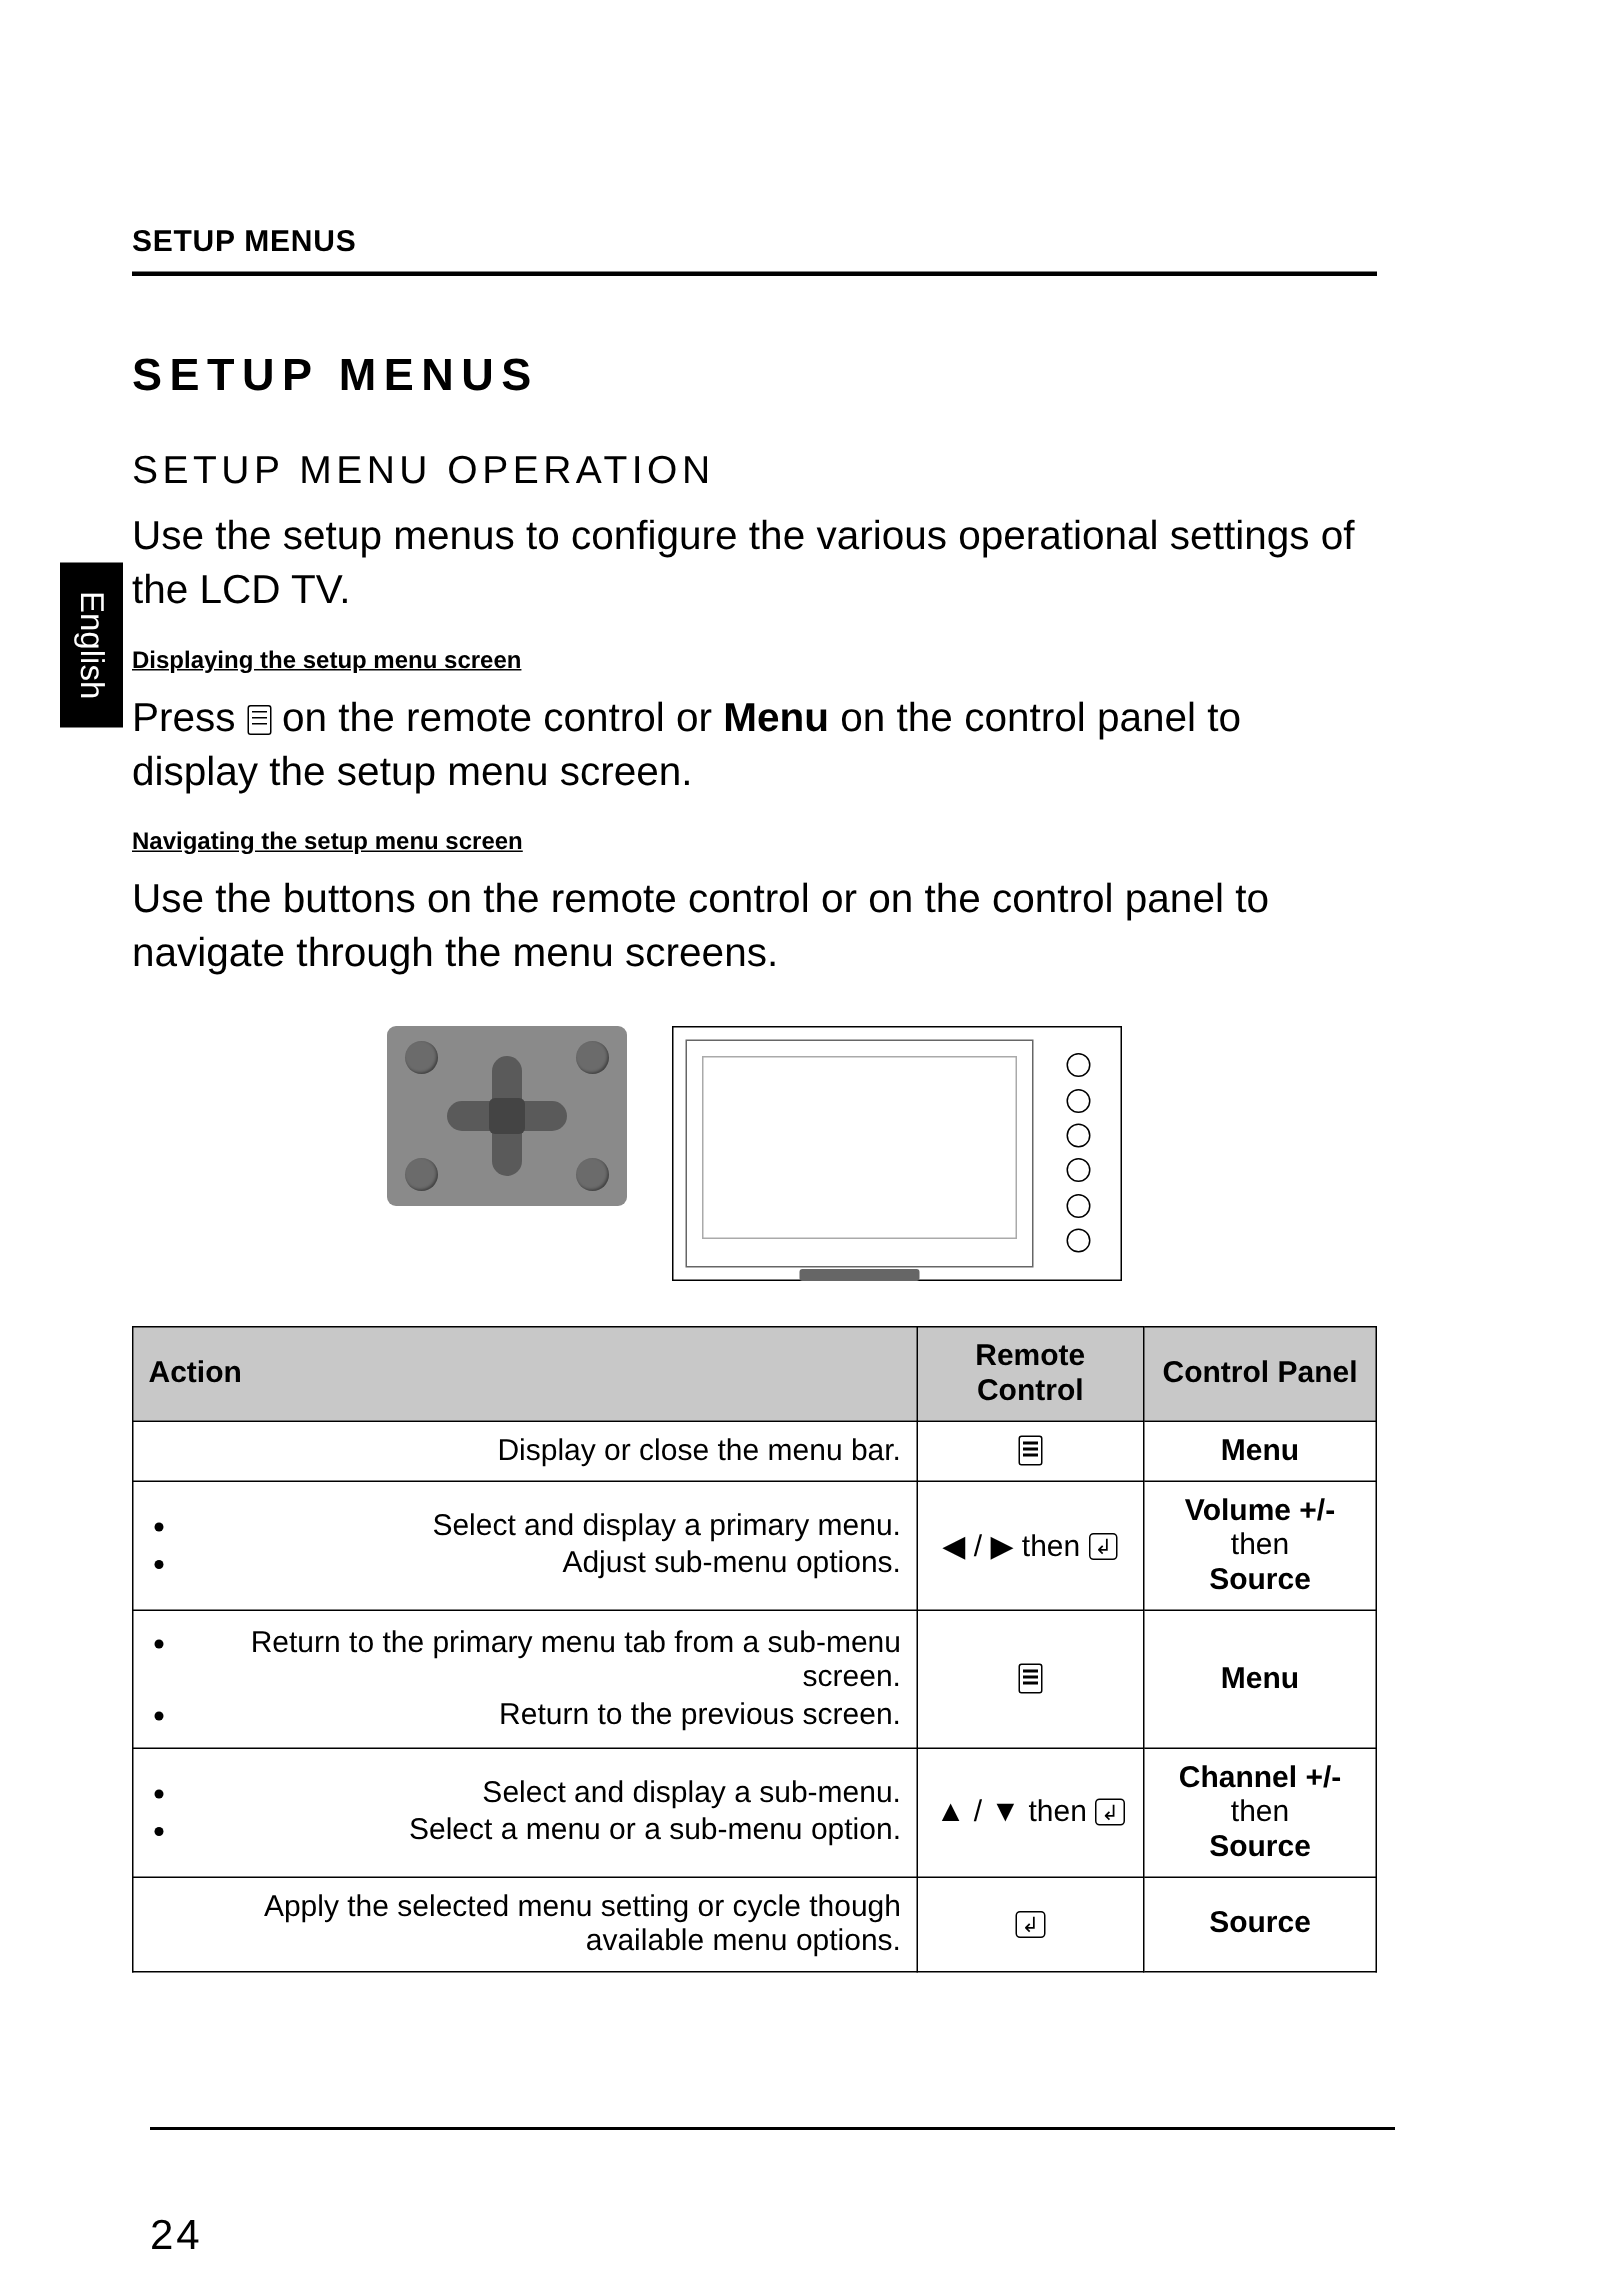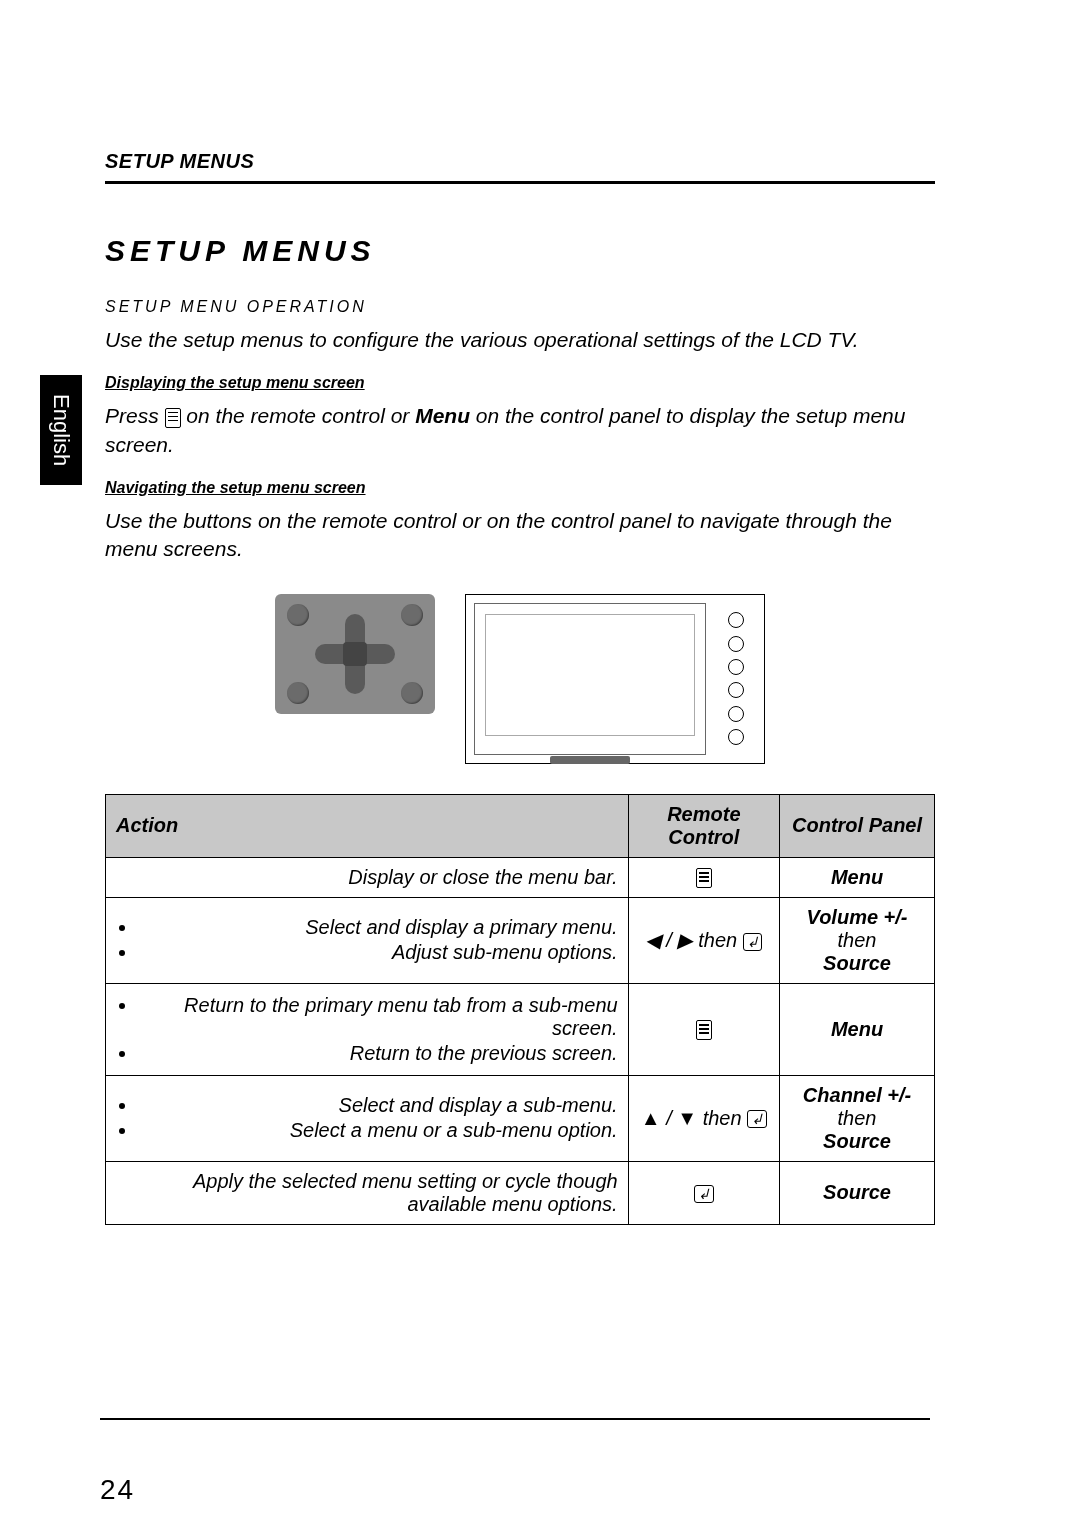--- a/index.html
+++ b/index.html
@@ -1,22 +1,22 @@
 <!DOCTYPE html>
 <html><head>
 <meta charset="utf-8">
 <style>
   html,body{margin:0;padding:0;background:#fff;}
   body{width:1080px;height:1529px;position:relative;font-family:Arial,Helvetica,sans-serif;color:#000;}
-  .page{position:absolute;left:105px;top:150px;width:830px;font-style:italic;}
+  .page{position:absolute;left:88px;top:150px;width:830px;}
   .header-small{font-size:20px;font-weight:bold;letter-spacing:0.5px;}
   .hr-heavy{border:none;border-top:3px solid #000;margin:8px 0 50px 0;}
   .h1{font-size:30px;font-weight:bold;letter-spacing:5px;margin-bottom:30px;}
-  .h2{font-size:16px;letter-spacing:3px;margin-bottom:10px;}
-  .body{font-size:21px;line-height:1.35;}
+  .h2{font-size:26px;letter-spacing:3px;margin-bottom:10px;}
+  .body{font-size:27px;line-height:1.35;}
   .sub-u{font-size:16px;font-weight:bold;text-decoration:underline;margin:20px 0 10px 0;}
   .lang-tab{position:absolute;left:40px;top:375px;width:42px;height:110px;background:#000;color:#fff;font-size:22px;writing-mode:vertical-rl;text-orientation:mixed;display:flex;align-items:center;justify-content:center;}
   .diagrams{display:flex;gap:30px;justify-content:center;margin:30px 0 30px 0;}
   .remote{width:160px;height:120px;background:#8a8a8a;border-radius:6px;position:relative;}
   .remote .btn{position:absolute;width:22px;height:22px;border-radius:50%;background:#6b6b6b;box-shadow:inset -1px -1px 2px rgba(0,0,0,.4);}
   .remote .tl{left:12px;top:10px;} .remote .tr{right:12px;top:10px;}
   .remote .bl{left:12px;bottom:10px;} .remote .br{right:12px;bottom:10px;}
   .remote .dpad{position:absolute;left:50%;top:50%;transform:translate(-50%,-50%);width:80px;height:80px;}
   .remote .dpad .arm{position:absolute;background:#5a5a5a;}
   .remote .dpad .hv{left:0;right:0;top:30px;height:20px;border-radius:10px;}

